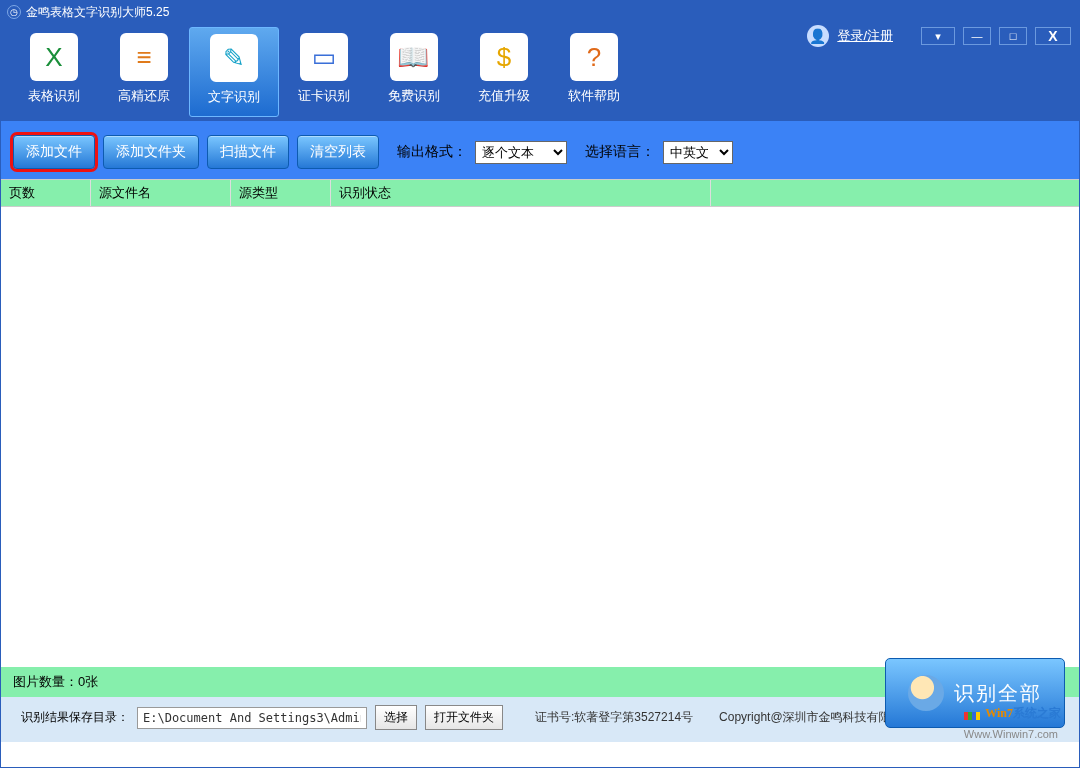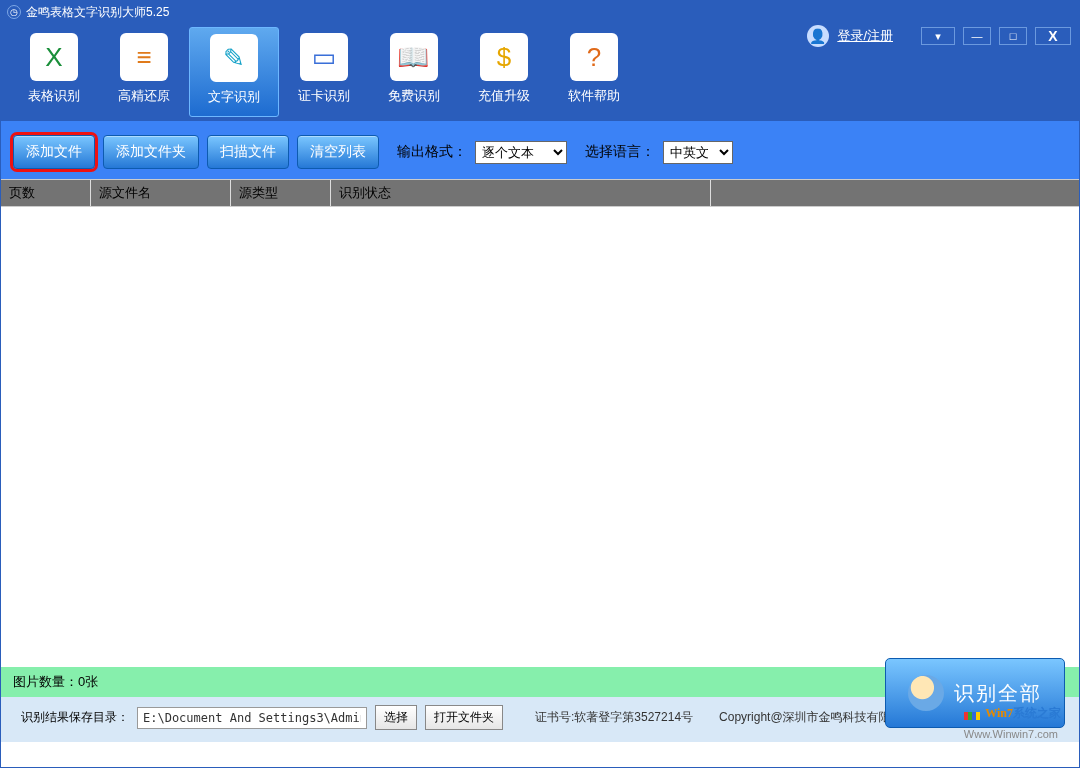--- a/index.html
+++ b/index.html
@@ -14,21 +14,21 @@
 .avatar { width: 22px; height: 22px; border-radius: 50%; background: #c8ddff; display: flex; align-items: center; justify-content: center; color: #6a8dcf; font-size: 14px; }
 .login-link { color: #fff; text-decoration: underline; font-size: 13px; cursor: pointer; }
 .winbtn { color: #fff; border: 1px solid #6b99de; width: 28px; height: 18px; display: flex; align-items: center; justify-content: center; font-size: 11px; cursor: pointer; }
 .winbtn.wide { width: 34px; }
 .winbtn.close { width: 36px; font-size: 14px; font-weight: bold; }
 .toolbar2 { background: #3b82f6; padding: 14px 12px 10px; display: flex; align-items: center; gap: 8px; }
 .btn3d { background: linear-gradient(#7ac6ff,#2578d6); color: #fff; border: 1px solid #0d5bb0; border-radius: 4px; padding: 7px 12px; font-size: 14px; cursor: pointer; box-shadow: inset 0 1px 0 rgba(255,255,255,0.4); }
 .btn3d.hl { outline: 3px solid #e11; outline-offset: 0; }
 .tb-label { font-size: 14px; margin-left: 10px; }
 select { font-size: 13px; padding: 2px 2px; border: 1px solid #666; background: #fff; }
-.table-head { background: #737373; border-top: 1px solid #ccc; border-bottom: 1px solid #ccc; display: flex; font-size: 13px; }
+.table-head { background: #86efac; border-top: 1px solid #ccc; border-bottom: 1px solid #ccc; display: flex; font-size: 13px; }
 .table-head > div { padding: 4px 8px; border-right: 1px solid #ddd; }
 .table-body { height: 460px; background: #fff; }
 .footer1 { background: #86efac; padding: 6px 12px; font-size: 13px; position: relative; }
 .footer2 { background: #d8e8f7; padding: 8px 20px 12px; font-size: 12px; display: flex; align-items: center; gap: 8px; position: relative; }
 .txtbox { border: 1px solid #999; background: #fff; padding: 3px 5px; font-size: 12px; width: 230px; font-family: monospace; color: #333; }
 .smbtn { border: 1px solid #888; background: linear-gradient(#fff,#e6e6e6); font-size: 12px; padding: 3px 8px; cursor: pointer; }
 .recognize-btn { position: absolute; right: 14px; bottom: 14px; width: 180px; height: 70px; background: linear-gradient(#7ac6ff,#2578d6); border: 1px solid #0d5bb0; border-radius: 5px; color: #fff; display: flex; align-items: center; justify-content: center; gap: 10px; cursor: pointer; }
 .recognize-btn .person { width: 36px; height: 36px; border-radius: 50%; background: radial-gradient(circle at 40% 35%, #ffe7b5 35%, #6aa9e6 38%); }
 .recognize-btn .txt { font-size: 20px; letter-spacing: 2px; }
 .watermark { position: absolute; right: 18px; bottom: 2px; font-size: 12px; line-height: 1.1; text-align: left; pointer-events: none; }

